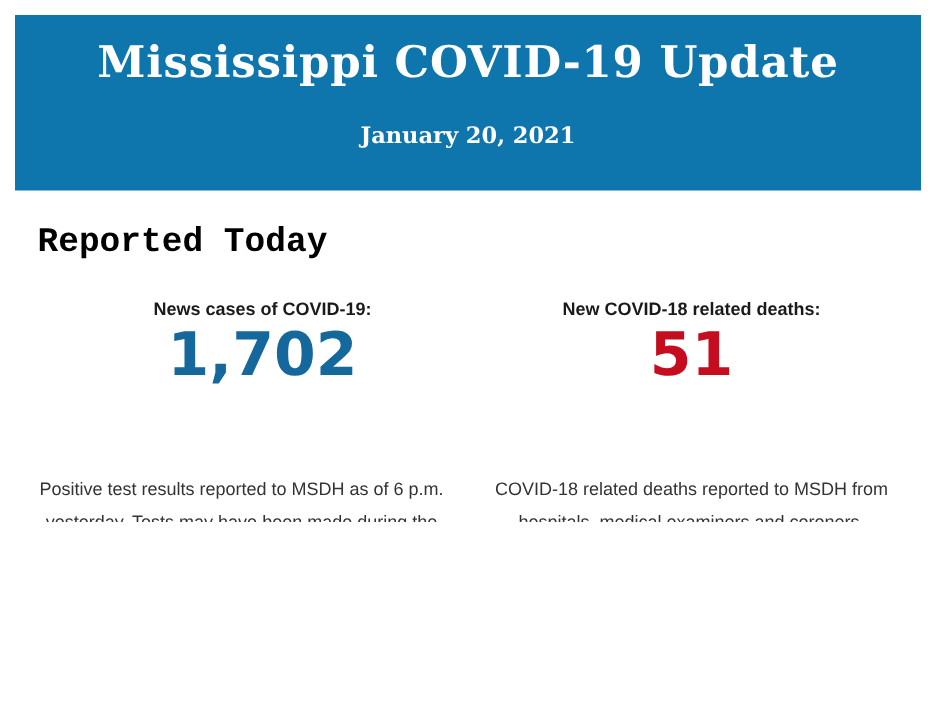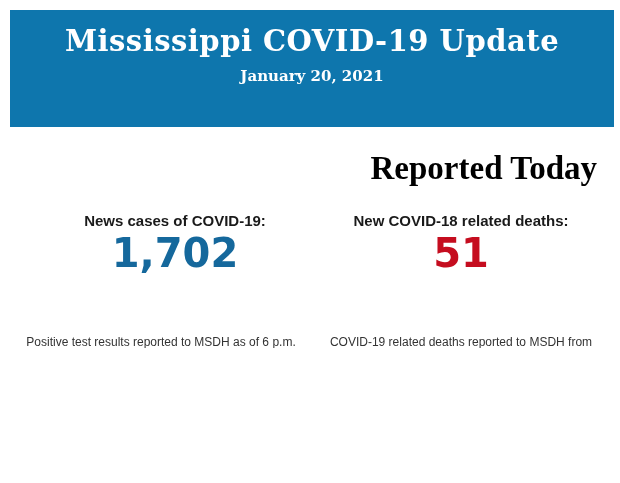--- a/index.html
+++ b/index.html
@@ -24,47 +24,46 @@
   .banner-title {
     margin: 0;
     padding-top: 14px;
     font-family: "DejaVu Serif", serif;
     font-weight: 700;
     font-size: 29px;
     line-height: 1.2;
     letter-spacing: 0.5px;
   }
   .banner-date {
-    margin-top: 8px;
+    margin-top: 22px;
     font-family: "DejaVu Serif", serif;
     font-weight: 700;
     font-size: 15px;
   }
   .content {
     padding: 0 23px 0 25px;
   }
   .section-heading {
     margin: 20px 0 0 0;
-    font-family: Liberation Serif, serif;
+    font-family: Liberation Mono, monospace;
     font-weight: 700;
-    font-size: 33px;
+    font-size: 23px;
     line-height: 1.3;
     color: #000000;
-    text-align: right;
   }
   .stats {
     display: flex;
     margin-top: 22px;
   }
   .stat-left  { width: 300px; }
   .stat-right { width: 272px; }
   .stat-label {
     text-align: center;
     font-weight: 700;
-    font-size: 15px;
+    font-size: 12px;
     color: #1a1a1a;
   }
   .stat-value {
     text-align: center;
     font-family: "DejaVu Sans", sans-serif;
     font-weight: 700;
     font-size: 40px;
     line-height: 1.2;
   }
   .stat-desc {
@@ -94,18 +93,18 @@
 
       <section class="stat stat-left">
         <div class="stat-label">News cases of COVID-19:</div>
         <div class="stat-value" style="color: rgb(21, 104, 156);">1,702</div>
         <p class="stat-desc">Positive test results reported to MSDH as of 6 p.m. yesterday. Tests may have been made during the past week,</p>
       </section>
 
       <section class="stat stat-right">
         <div class="stat-label">New COVID-18 related deaths:</div>
         <div class="stat-value" style="color: rgb(197, 13, 31);">51</div>
-        <p class="stat-desc">COVID-19 related deaths reported to MSDH from hospitals, medical examiners and coroners.</p>
+        <p class="stat-desc">COVID-18 related deaths reported to MSDH from hospitals, medical examiners and coroners.</p>
       </section>
 
     </div>
   </main>
 </div>
 
 </body></html>

